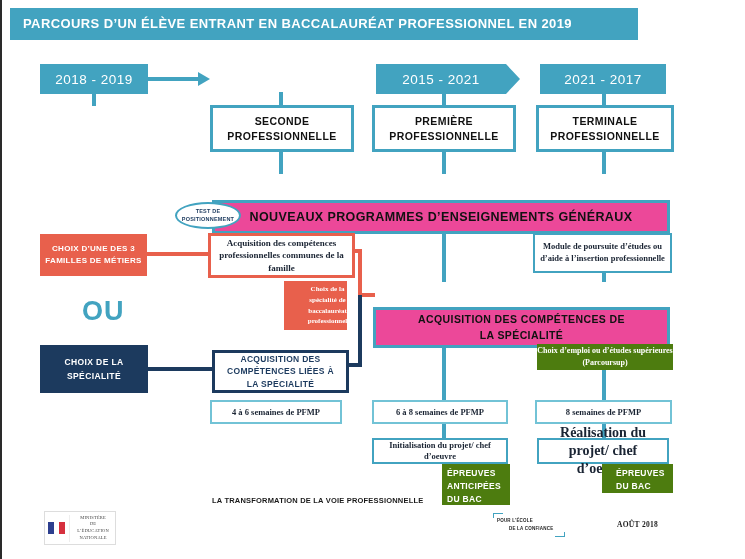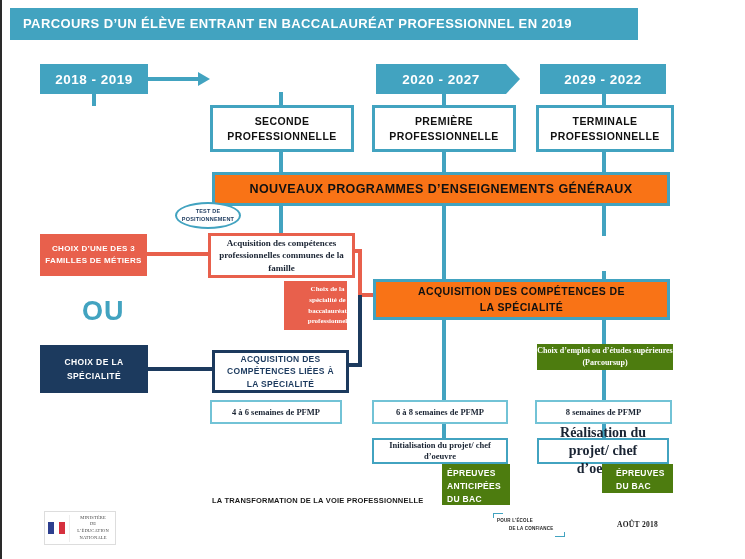--- a/index.html
+++ b/index.html
@@ -2,36 +2,36 @@
 <html><head>
 <meta charset="utf-8">
 <style>
   html,body{margin:0;padding:0;background:#fff;}
   .canvas{position:relative;width:745px;height:559px;background:#ffffff;overflow:hidden;
           font-family:"Liberation Sans",sans-serif;}
   .abs{position:absolute;box-sizing:border-box;}
   
   .titlebar{left:10px;top:8px;width:628px;height:32px;background:#42a3c0;color:#fff;
             font-weight:bold;font-size:13px;letter-spacing:.4px;line-height:32px;padding-left:13px;}
-  .yearbox{top:64px;height:30px;background:#42a3c0;color:#fff;font-weight:bold;font-size:13.5px;
+  .yearbox{top:64px;height:30px;background:#42a3c0;color:#fff;font-weight:normal;font-size:13.5px;
            letter-spacing:.5px;display:flex;align-items:center;justify-content:center;}
   .year-arrow{clip-path:polygon(0 0,calc(100% - 14px) 0,100% 50%,calc(100% - 14px) 100%,0 100%);padding-right:14px;}
   .schoolbox{top:105px;height:47px;background:#fff;border:3px solid #42a3c0;color:#111;
              font-weight:bold;font-size:10.5px;letter-spacing:.4px;display:flex;align-items:center;
              justify-content:center;text-align:center;line-height:1.35;padding:0 4px;}
   .vline{width:4px;background:#42a3c0;}
   .hline{height:4px;background:#42a3c0;}
   .vline-red{width:4px;background:#e8604c;}
   .hline-red{height:4px;background:#e8604c;}
   .vline-navy{width:4px;background:#1c3a5e;}
   .hline-navy{height:4px;background:#1c3a5e;}
   .arrowhead{width:0;height:0;border-left:12px solid #42a3c0;border-top:7px solid transparent;
              border-bottom:7px solid transparent;}
-  .bigbox{background:#f97316;border:3px solid #42a3c0;display:flex;align-items:center;justify-content:center;
-          text-align:center;font-weight:bold;color:#111;}
+  .bigbox{background:#ec4899;border:3px solid #42a3c0;display:flex;align-items:center;justify-content:center;
+          text-align:center;font-weight:bold;color:#111;margin-top:28px;}
   .ellipse{border:2px solid #42a3c0;border-radius:50%;background:#fff;display:flex;align-items:center;
            justify-content:center;text-align:center;font-weight:bold;font-size:5.5px;color:#1c3a5e;
            line-height:1.4;letter-spacing:.2px;}
   .redfill{background:#e8604c;color:#fff;display:flex;align-items:center;justify-content:center;
            text-align:center;font-weight:bold;}
   .redborder{background:#fff;border:3px solid #e8604c;display:flex;align-items:center;justify-content:center;
              text-align:center;font-family:"Liberation Serif",serif;font-weight:bold;color:#1a2433;}
   .navyfill{background:#1c3a5e;color:#fff;display:flex;align-items:center;justify-content:center;
             text-align:center;font-weight:bold;}
   .navyborder{background:#fff;border:3px solid #1c3a5e;display:flex;align-items:center;justify-content:center;
@@ -91,41 +91,42 @@
   <div class="abs hline-red" style="left:146px;top:252px;width:64px;"></div>
   <div class="abs hline-red" style="left:353px;top:249px;width:9px;"></div>
   <div class="abs vline-red" style="left:358px;top:249px;height:46px;"></div>
   <div class="abs hline-red" style="left:358px;top:293px;width:17px;"></div>
 
   <div class="abs vline-navy" style="left:358px;top:295px;height:72px;"></div>
   <div class="abs hline-navy" style="left:347px;top:363px;width:15px;"></div>
   <div class="abs hline-navy" style="left:148px;top:367px;width:66px;"></div>
 
   <div class="abs yearbox" style="left:40px;width:108px;">2018 - 2019</div>
-  <div class="abs yearbox year-arrow" style="left:376px;width:144px;">2020 - 2027</div>
-  <div class="abs yearbox" style="left:540px;width:126px;">2029 - 2022</div>
+  <div class="abs yearbox year-arrow" style="left:376px;width:144px;">2015 - 2021</div>
+  <div class="abs yearbox" style="left:540px;width:126px;">2021 - 2017</div>
 
   <div class="abs schoolbox" style="left:210px;width:144px;">SECONDE PROFESSIONNELLE</div>
   <div class="abs schoolbox" style="left:372px;width:144px;">PREMIÈRE PROFESSIONNELLE</div>
   <div class="abs schoolbox" style="left:536px;width:138px;">TERMINALE PROFESSIONNELLE</div>
 
   <div class="abs bigbox" style="left:212px;top:172px;width:458px;height:34px;font-size:12.5px;letter-spacing:.4px;">NOUVEAUX PROGRAMMES D’ENSEIGNEMENTS GÉNÉRAUX</div>
 
   <div class="abs ellipse" style="left:175px;top:202px;width:66px;height:27px;">TEST DE POSITIONNEMENT</div>
 
   <div class="abs redfill" style="left:40px;top:234px;width:107px;height:42px;font-size:8px;line-height:1.5;letter-spacing:.3px;">CHOIX D’UNE DES 3 FAMILLES DE MÉTIERS</div>
   <div class="abs redborder" style="left:208px;top:233px;width:147px;height:45px;font-size:9px;line-height:1.35;padding:0 3px;">Acquisition des compétences professionnelles communes de la famille</div>
   <div class="abs redfill serif" style="left:284px;top:281px;width:63px;height:49px;font-size:7px;line-height:1.55;padding-left:24px;">Choix de la spécialité de baccalauréat professionnel</div>
 
   <div class="abs ou" style="left:82px;top:296px;">OU</div>
 
   <div class="abs bigbox" style="left:373px;top:279px;width:297px;height:41px;font-size:10.5px;letter-spacing:.4px;line-height:1.5;">
     <div style="max-width:220px;">ACQUISITION DES COMPÉTENCES DE LA SPÉCIALITÉ</div>
   </div>
 
+  <div class="abs tealborder" style="left:533px;top:233px;width:139px;height:40px;font-size:8.5px;line-height:1.4;padding:0 4px;">Module de poursuite d’études ou d’aide à l’insertion professionnelle</div>
 
   <div class="abs navyfill" style="left:40px;top:345px;width:108px;height:48px;font-size:8.5px;line-height:1.7;letter-spacing:.4px;">CHOIX DE LA SPÉCIALITÉ</div>
   <div class="abs navyborder" style="left:212px;top:350px;width:137px;height:43px;font-size:8.5px;line-height:1.45;letter-spacing:.3px;padding:0 6px;">ACQUISITION DES COMPÉTENCES LIÉES À LA SPÉCIALITÉ</div>
 
   <div class="abs tealfill serif" style="left:537px;top:344px;width:136px;height:26px;font-size:8px;line-height:1.5;display:flex;align-items:center;justify-content:center;text-align:center;">Choix d’emploi ou d’études supérieures (Parcoursup)</div>
 
   <div class="abs ltealborder" style="left:210px;top:400px;width:132px;height:24px;font-size:8.5px;">4 à  6 semaines de PFMP</div>
   <div class="abs ltealborder" style="left:372px;top:400px;width:136px;height:24px;font-size:8.5px;">6 à 8 semaines de PFMP</div>
   <div class="abs ltealborder" style="left:535px;top:400px;width:137px;height:24px;font-size:8.5px;">8 semaines de PFMP</div>
 

